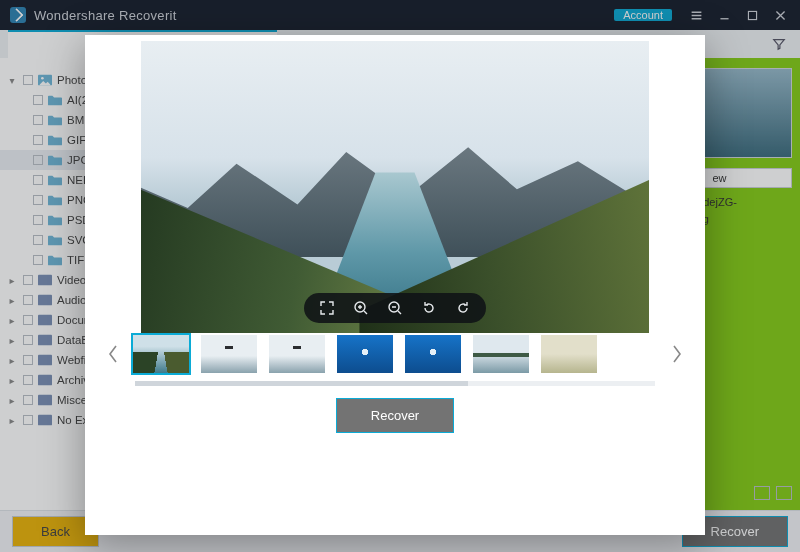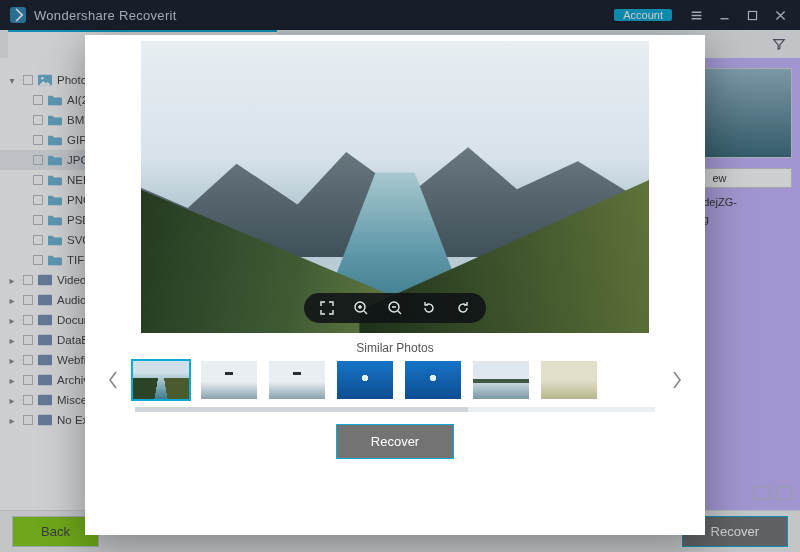--- a/index.html
+++ b/index.html
@@ -20,28 +20,28 @@
 .side{width:190px;background:#fff;border-right:1px solid #e2e6ea;padding-top:4px;overflow:hidden}
 .side .hdr{padding:4px 10px;color:#666;font-size:12px}
 .node{display:flex;align-items:center;height:20px;padding-right:6px;white-space:nowrap;overflow:hidden}
 .node.sel{background:#e9eef3}
 .tg{width:12px;text-align:center;color:#888;font-size:10px}
 .ck{width:10px;height:10px;border:1px solid #b8bec6;margin:0 5px;flex-shrink:0}
 .fico{width:14px;height:12px;margin-right:5px;flex-shrink:0}
 .fico svg{width:14px;height:12px;display:block}
 .lbl{font-size:11.5px;color:#444;overflow:hidden;text-overflow:ellipsis}
 .main{flex:1;background:#fff;position:relative;overflow:hidden}
-.detail{width:162px;background:#c4b5fd;border-left:1px solid #e9ecef;padding:10px 8px;font-size:11px;color:#333;display:flex;flex-direction:column;gap:6px}
+.detail{width:162px;background:#84cc16;border-left:1px solid #e9ecef;padding:10px 8px;font-size:11px;color:#333;display:flex;flex-direction:column;gap:6px}
 .detail .thumb{width:100%;height:90px;background:linear-gradient(#95b8c9,#3b6b7d);border:1px solid #d0d6dc}
 .detail .pvbtn{border:1px solid #c9cfd6;background:#fff;text-align:center;padding:3px 0;margin-top:4px}
 .detail .row{line-height:1.5}
 .viewbtns{margin-top:auto;display:flex;gap:6px;justify-content:flex-end}
 .viewbtns span{width:16px;height:14px;border:1px solid #b8bec6}
 .footer{height:42px;background:#f1f3f6;display:flex;align-items:center;padding:0 12px;gap:8px;border-top:1px solid #dde2e7}
-.btn{padding:7px 28px;font-size:13px;border:1px solid #c5cbd2;background:#84cc16;color:#444;cursor:pointer}
+.btn{padding:7px 28px;font-size:13px;border:1px solid #c5cbd2;background:#eab308;color:#444;cursor:pointer}
 .btn.primary{background:#737373;color:#fff;border-color:#0babd6}
 .footer .sp{flex:1}
 
 .overlay{position:absolute;inset:0;background:rgba(30,35,42,.22)}
 .modal{position:absolute;left:85px;top:35px;width:620px;height:500px;background:#fff;box-shadow:0 10px 40px rgba(0,0,0,.35);display:flex;flex-direction:column}
 .modal-hdr{display:flex;align-items:center;height:30px;padding:0 10px;font-size:12px;color:#333;border-bottom:1px solid #eee}
 .modal-hdr .sp{flex:1}
 .modal-hdr .ic{width:22px;text-align:center;color:#555}
 .preview{flex:0 0 292px;margin:6px 56px 0;position:relative;overflow:hidden;background:#546d78}
 
@@ -352,21 +352,20 @@
             <path d="M4 8a4 4 0 1 0 1.2-2.8M4 2v3h3"></path>
           </svg>
         </span>
       <span>
           <svg viewBox="0 0 16 16" stroke="currentColor" stroke-width="1.4" fill="none">
             <path d="M12 8a4 4 0 1 1-1.2-2.8M12 2v3H9"></path>
           </svg>
         </span>
     </div>
   </div>
-  <div class="simlbl">Similar Photos</div>
   <div class="strip">
     <div class="nav">
         <svg width="12" height="20" viewBox="0 0 12 20" fill="none" stroke="#888" stroke-width="1.6">
           <path d="M9 2L3 10l6 8"></path>
         </svg>
       </div>
     <div class="thumbs">
       <div class="th sel">
           <div class="s tA"></div>
         </div>

